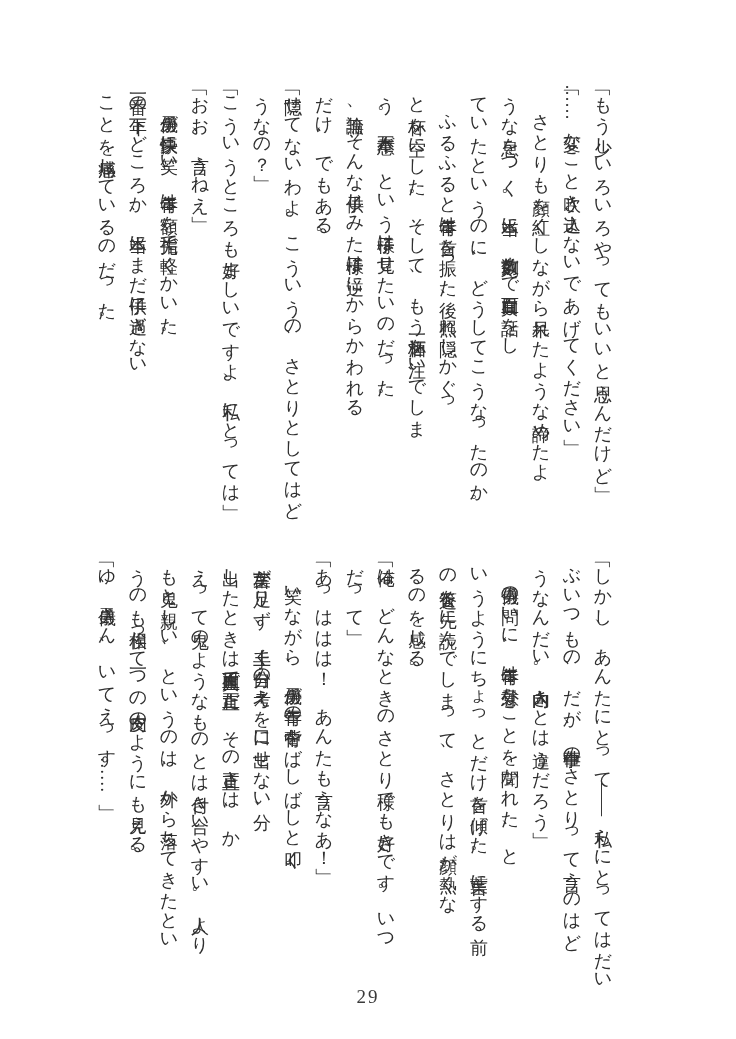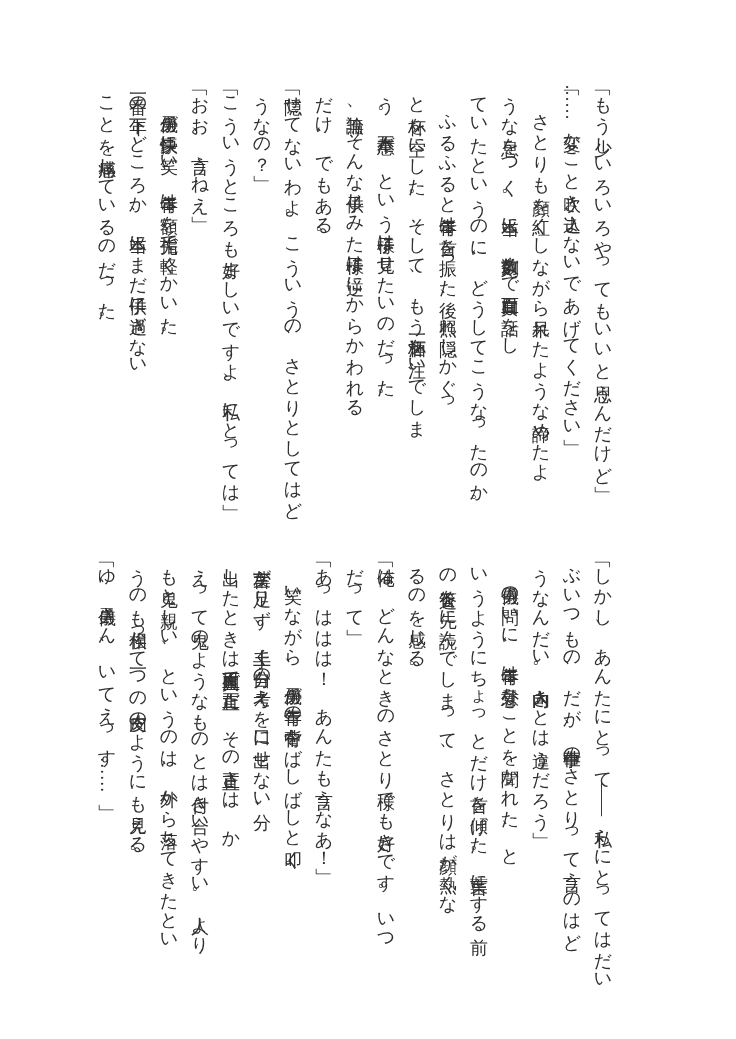--- a/index.html
+++ b/index.html
@@ -89,14 +89,15 @@
     <p>「あっははは！　あんたも言うなあ！」</p>
     <p>　笑いながら、勇儀が青年の背中をばしばしと叩く。</p>
     <p>言葉が足りず、上手く自分の考えを口に出せない分、</p>
     <p>出したときは生真面目で正直だ。その正直さは、か</p>
     <p>えって鬼のようなものとは付き合いやすい。人より</p>
     <p>も鬼と親しい、というのは、外から落ちてきたとい</p>
     <p>うのも相俟って一つの皮肉のようにも見える。</p>
     <p>「ゆ、勇儀さん、いてえっす……」</p>
   </div>
 
+  <div class="page-number">29</div>
 
 </div>
 
 </body></html>

